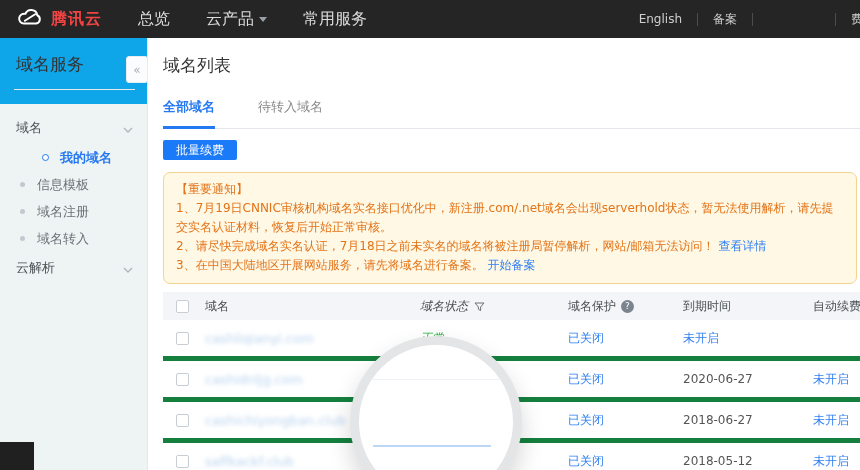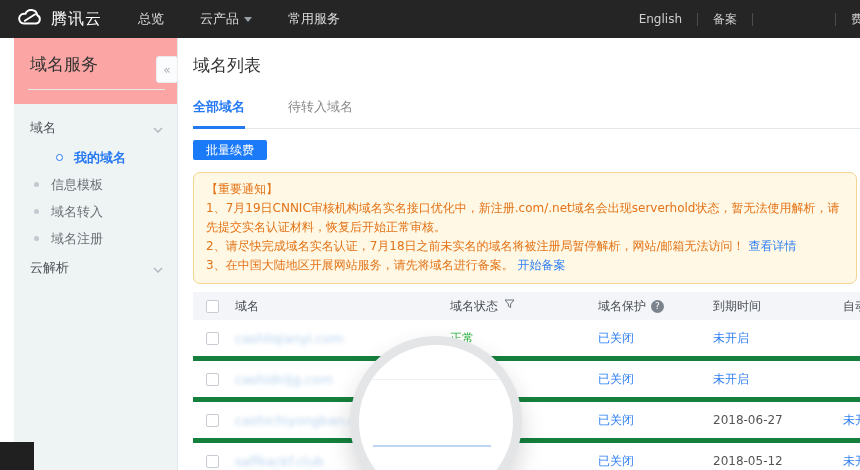--- a/index.html
+++ b/index.html
@@ -9,34 +9,34 @@
     background:#fff; position:relative; font-size:12px; color:#333;
   }
   .nowrap { white-space:nowrap; }
 
   
   .navbar {
     height:38px; background:#252525; display:flex; align-items:center;
     padding:0 0 0 16px; color:#e8e8e8;
   }
   .brand { display:flex; align-items:center; gap:7px; cursor:pointer; }
-  .brand-name { color:#ffffff; font-size:16px; font-weight:normal; letter-spacing:1px; }
-  .nav-item { margin-left:36px; font-size:13px; color:#dcdcdc; cursor:pointer; display:flex; align-items:center; gap:5px; }
+  .brand-name { color:#ef4444; font-size:16px; font-weight:bold; letter-spacing:1px; }
+  .nav-item { margin-left:36px; font-size:16px; color:#dcdcdc; cursor:pointer; display:flex; align-items:center; gap:5px; }
   .caret-down { width:0; height:0; border-left:4px solid transparent; border-right:4px solid transparent; border-top:5px solid #9aa0a6; }
   .nav-spacer { flex:1; }
   .nav-right { display:flex; align-items:center; font-size:12px; color:#cfcfcf; }
   .nav-divider { width:1px; height:13px; background:#4d4d4d; margin:0 15px; }
   .nav-gap { width:52px; }
   .nav-clip { width:9px; overflow:hidden; white-space:nowrap; display:inline-block; }
 
   
   .layout { display:flex; height:432px; }
 
   
-  .sidebar { width:164px; background:#fca5a5; border-right:1px solid #e3e8ec; position:relative; flex:none;margin-left:14px; }
+  .sidebar { width:148px; background:#0ea5e9; border-right:1px solid #e3e8ec; position:relative; flex:none; }
   .sidebar-title { padding:15px 0 0 16px; font-size:17px; color:#333; }
   .sidebar-divider { margin:13px 12px 0 14px; border-bottom:1px solid #e9e9e9; }
   .collapse-tab {
     position:absolute; top:18px; right:-1px; width:22px; height:27px;
     background:#fbfcfd; border:1px solid #e9edf0; border-radius:3px;
     color:#a6afb8; font-size:12px; display:flex; align-items:center; justify-content:center; cursor:pointer;
   }
   .sidebar-menu { position:absolute; top:66px; left:0; right:0; bottom:0; background:#eef3f4; padding-top:8px; }
   .menu-group { height:32px; display:flex; align-items:center; padding:0 14px 0 16px; font-size:13px; color:#4a4f54; cursor:pointer; }
   .menu-group .grow { flex:1; }
@@ -61,21 +61,21 @@
   }
   .notice a { color:#2f7ff2; text-decoration:none; cursor:pointer; }
 
   
   .tbl { margin-top:8px; }
   .tr { display:flex; align-items:center; }
   .thead { background:#f3f5f8; height:28px; color:#4a4f55; }
   .tbody-row { height:41px; border-bottom:5px solid #15803d; }
   .col-check { width:42px; padding-left:13px; flex:none; display:flex; align-items:center; }
   .col-domain { width:215px; flex:none; }
-  .col-status { width:148px; flex:none; display:flex; align-items:flex-start; gap:6px; }
+  .col-status { width:148px; flex:none; display:flex; align-items:flex-end; gap:6px;font-style:italic; }
   .col-protect { width:115px; flex:none; display:flex; align-items:center; gap:5px; }
   .col-expire { width:130px; flex:none; }
   .col-auto { flex:1; }
   .checkbox { width:13px; height:13px; border:1px solid #c8cdd3; border-radius:2px; background:#fff; cursor:pointer; }
   .domain-text { color:#b9d3ee; font-size:13px; filter:blur(2px); }
   .status-green { color:#2fb344; }
   .link { color:#2f7ff2; cursor:pointer; }
   .date-text { color:#555; }
   .help-icon {
     width:13px; height:13px; border-radius:50%; background:#7b838d; color:#fff;
@@ -147,25 +147,25 @@
       <div class="menu-item active">
         <span class="bullet"></span>
         <span>我的域名</span>
       </div>
       <div class="menu-item">
         <span class="bullet"></span>
         <span>信息模板</span>
       </div>
       <div class="menu-item">
         <span class="bullet"></span>
+        <span>域名注册</span>
+      </div>
+      <div class="menu-item">
+        <span class="bullet"></span>
         <span>域名转入</span>
-      </div>
-      <div class="menu-item">
-        <span class="bullet"></span>
-        <span>域名注册</span>
       </div>
       <div class="menu-group">
         <span>云解析</span>
         <span class="grow"></span>
         <span>
           <svg width="10" height="6" viewBox="0 0 10 6">
               <polyline points="1,1 5,5 9,1" fill="none" stroke="#aeb6bd" stroke-width="1.3"></polyline>
             </svg>
         </span>
       </div>
@@ -235,20 +235,21 @@
         <div class="col-check">
             <span class="checkbox"></span>
           </div>
         <div class="col-domain"><span class="domain-text nowrap">cashidnljg.com</span></div>
         <div class="col-status">
             <span class="status-green nowrap">正常</span>
           </div>
         <div class="col-protect">
             <span class="link nowrap">已关闭</span>
           </div>
+        <div class="col-expire"><span class="date-text nowrap">2020-06-27</span></div>
         <div class="col-auto"><span class="link nowrap">未开启</span></div>
       </div>
 
       <div class="tr tbody-row">
         <div class="col-check">
             <span class="checkbox"></span>
           </div>
         <div class="col-domain"><span class="domain-text nowrap">cashichiyongban.club</span></div>
         <div class="col-status">
             <span class="nowrap"></span>

